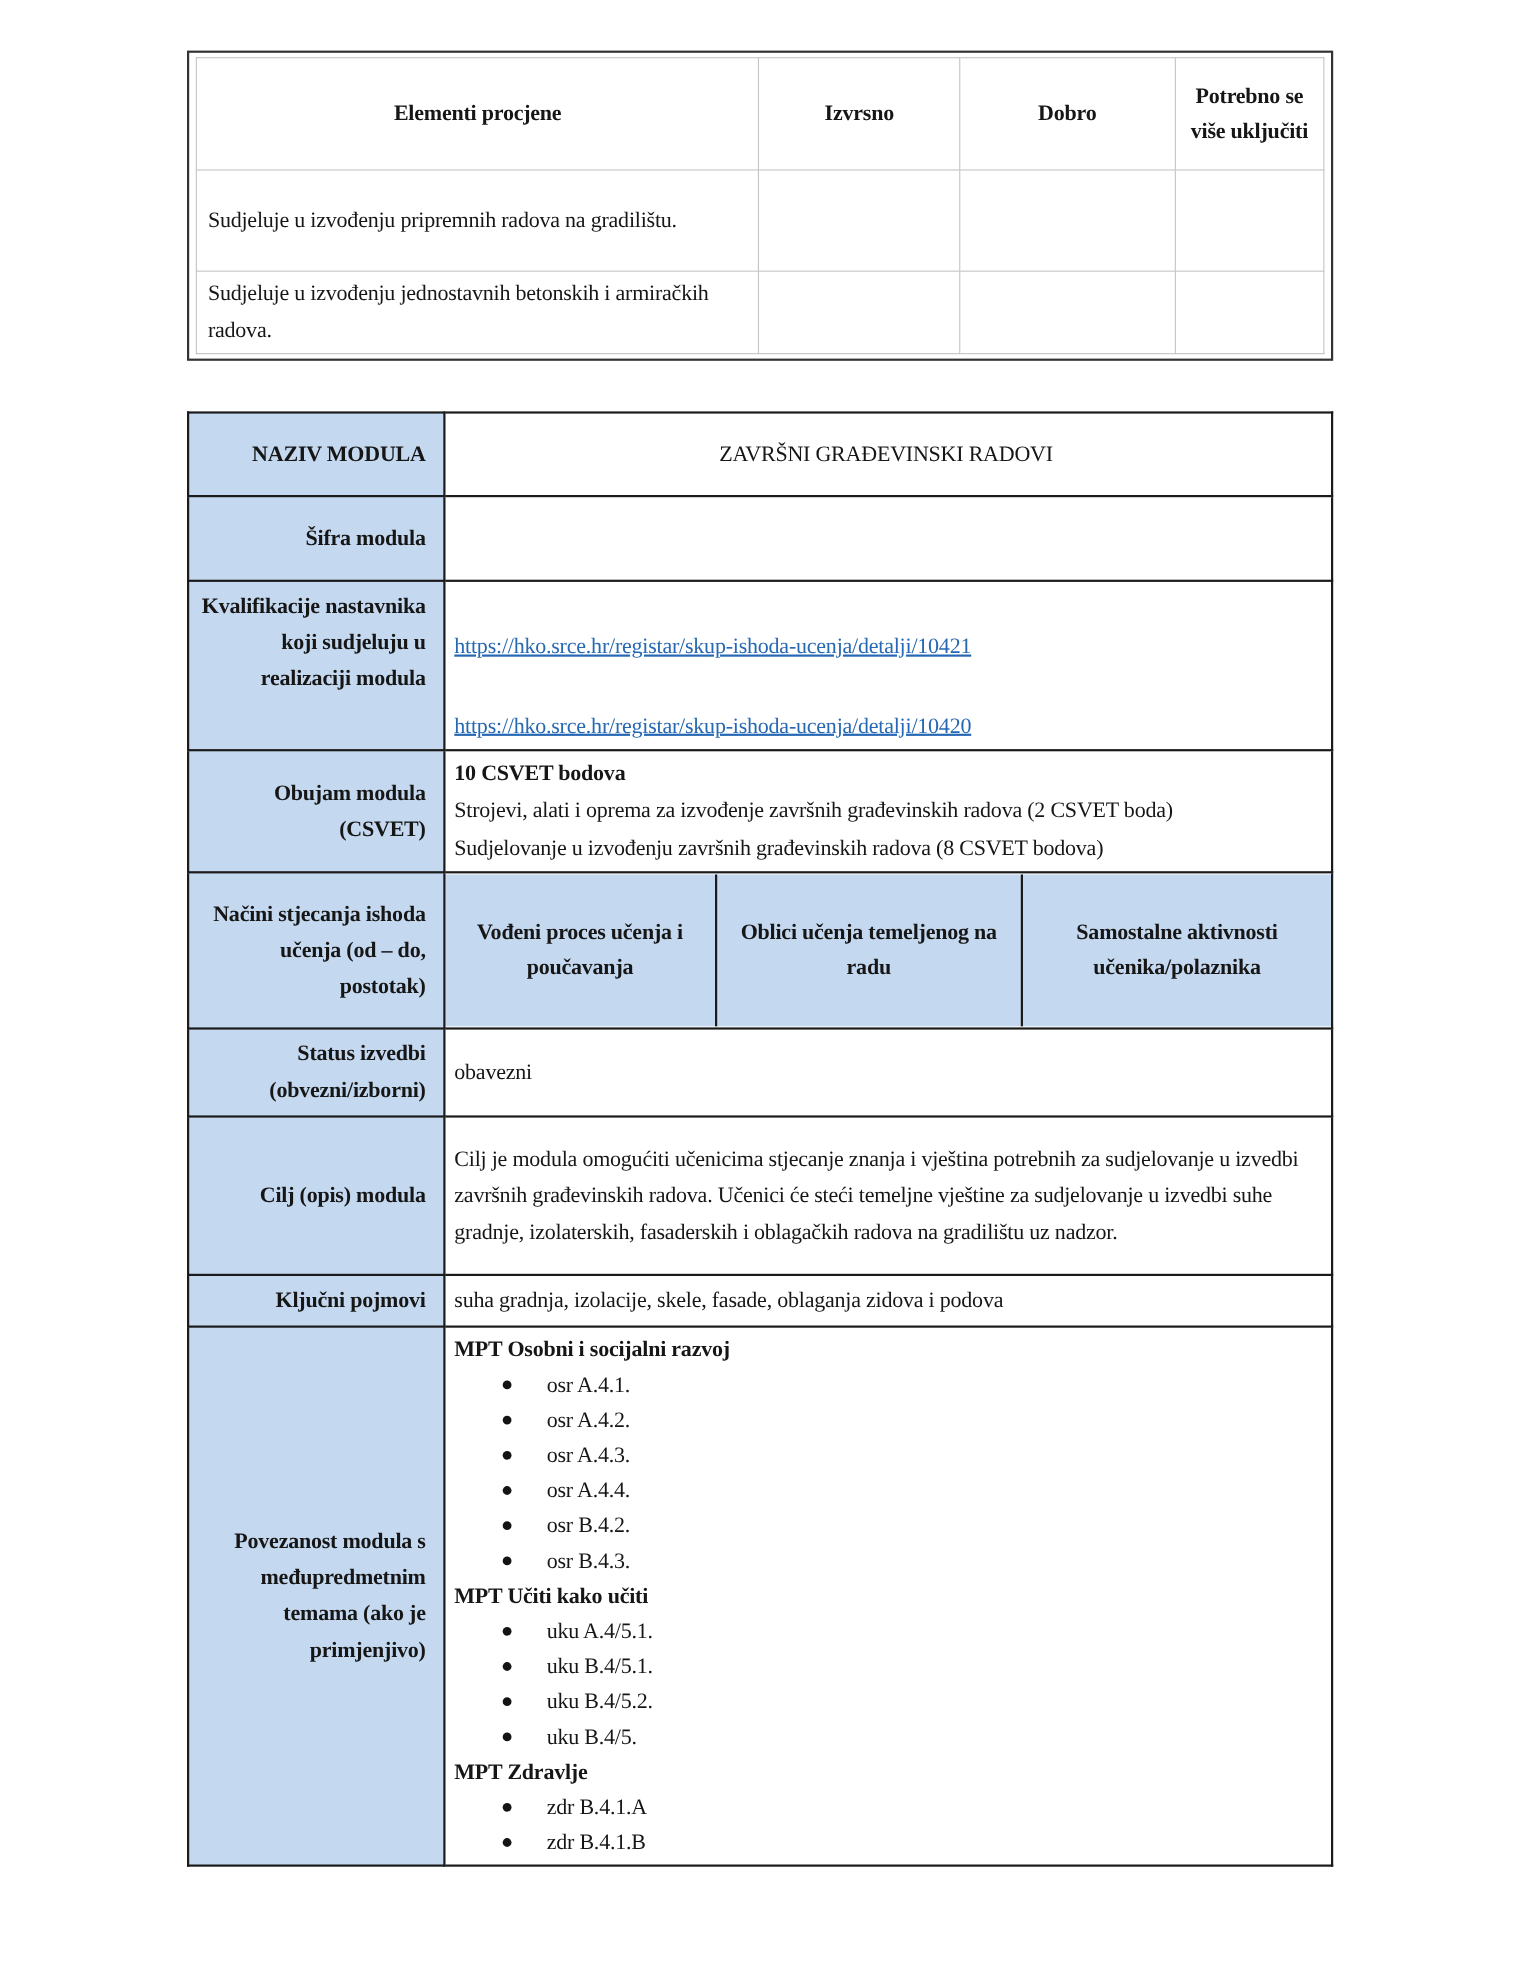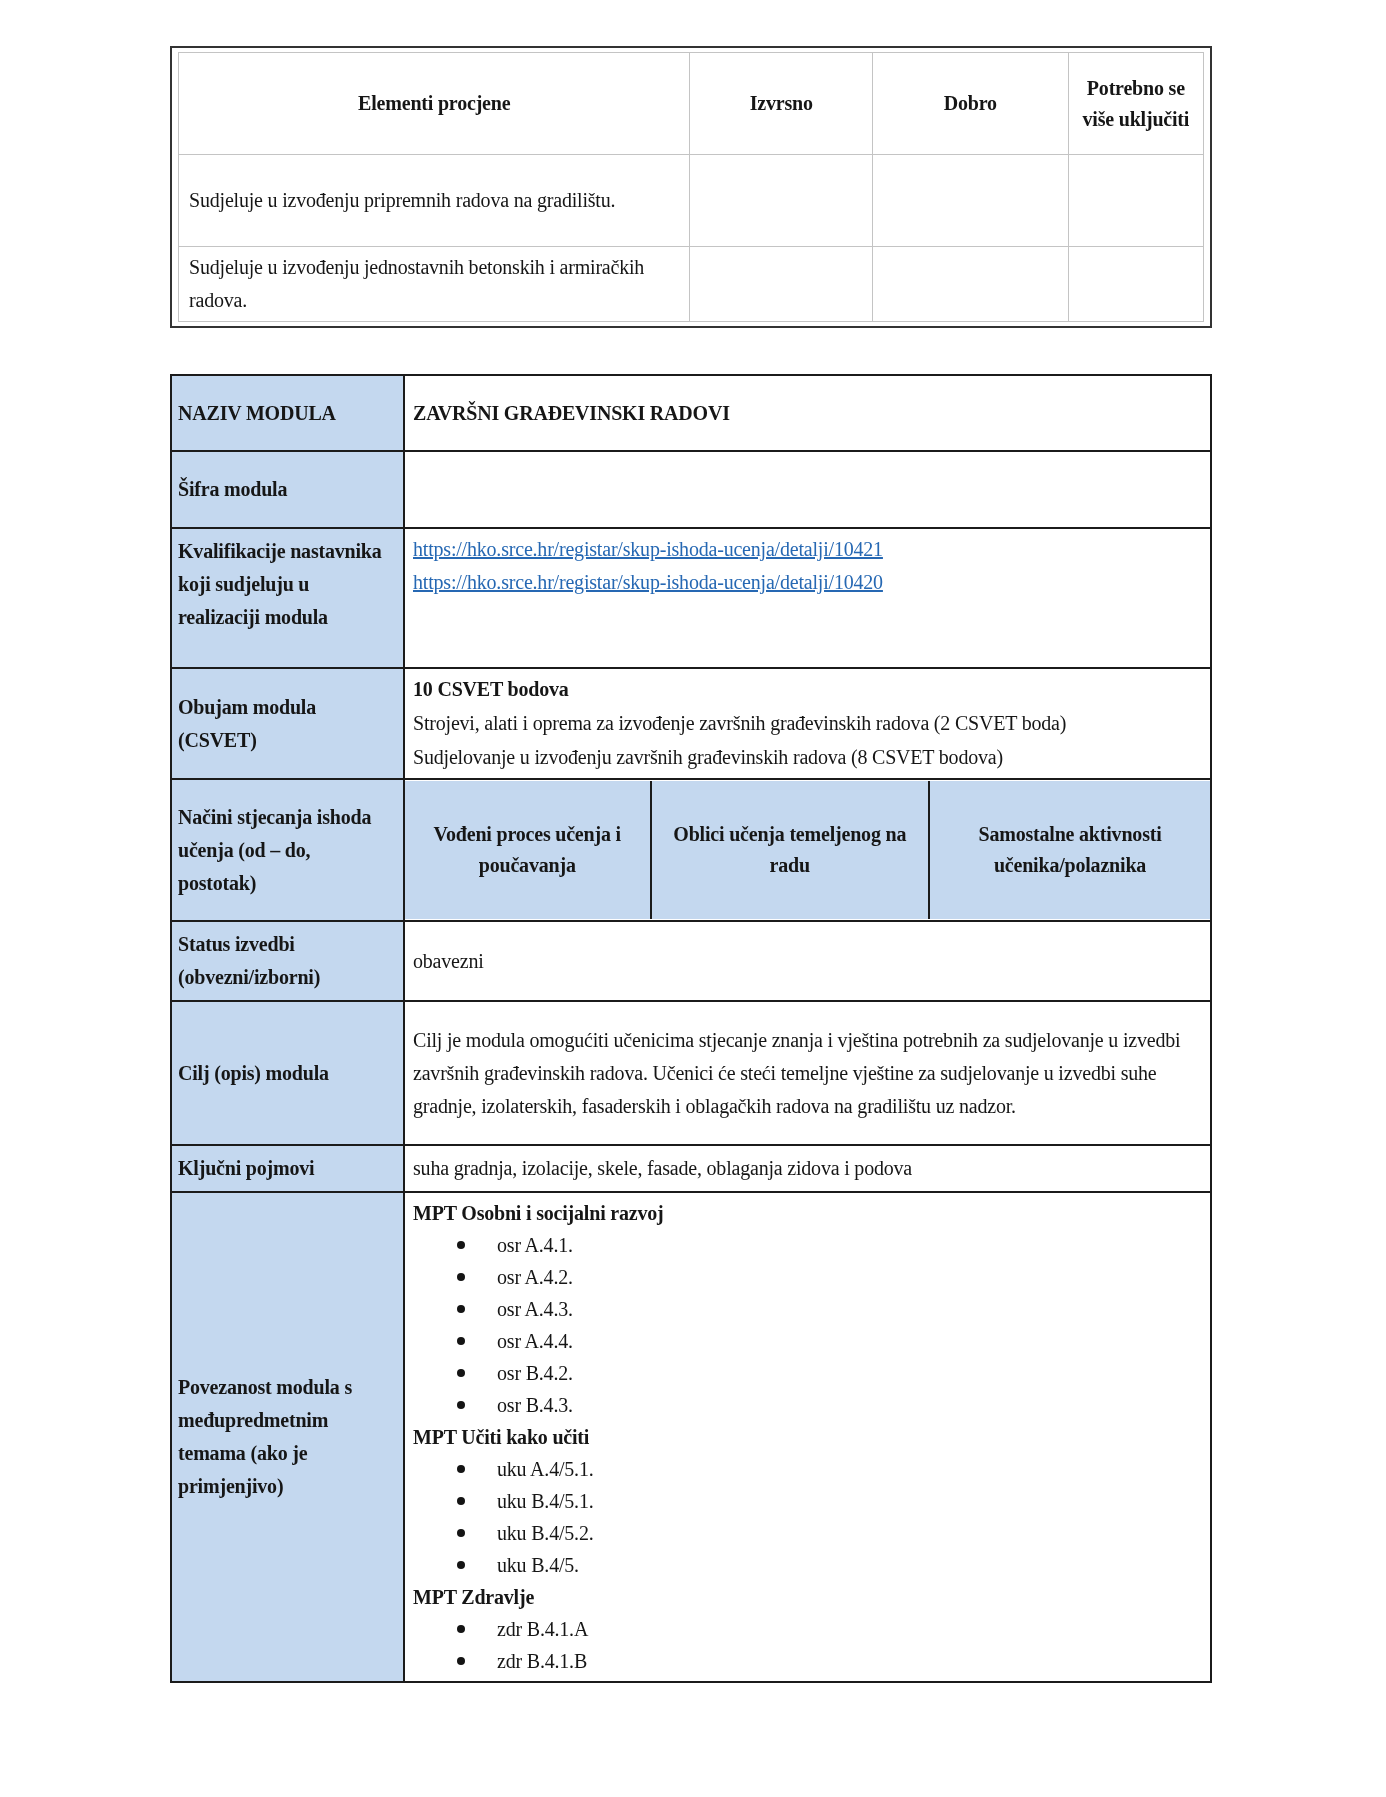--- a/index.html
+++ b/index.html
@@ -54,36 +54,37 @@
   }
   .t2 > tbody > tr > td{
     border:2px solid var(--bd-dark);
     vertical-align:middle;
   }
   .t2 td.lbl{
     background:var(--cell-blue);
     font-weight:bold;
     padding:6px 16px 6px 6px;
     line-height:33px;
+    text-align:right;
   }
   .t2 td.val{padding:4px 12px 4px 8px;line-height:33px;}
   .t2 td.top{vertical-align:top;}
-  .naziv-val{font-weight:bold;}
+  .naziv-val{font-weight:normal;text-align:center;}
   .r-naziv{height:76px;}
   .r-sifra{height:77px;}
   .r-kval{height:140px;}
   .r-obujam{height:111px;}
   .r-nacini{height:142px;}
   .r-status{height:73px;}
   .r-cilj{height:144px;}
   .r-kljucni{height:36px;}
   .r-povez{height:486px;}
   .r-kljucni td.val{padding-top:1px;padding-bottom:1px;}
 
-  .doclink{display:block;color:var(--link-blue);text-decoration:underline;line-height:33px;cursor:pointer;}
+  .doclink{display:block;color:var(--link-blue);text-decoration:underline;line-height:33px;cursor:pointer;margin-top:39px;}
   .links-cell{padding-top:8px;}
   .b{font-weight:bold;}
   .obline{line-height:34px;}
 
   
   td.nested-holder{padding:0;vertical-align:top;height:100%;}
   table.nt{
     width:100%;height:138px;border-collapse:collapse;table-layout:fixed;
   }
   .nt td{

